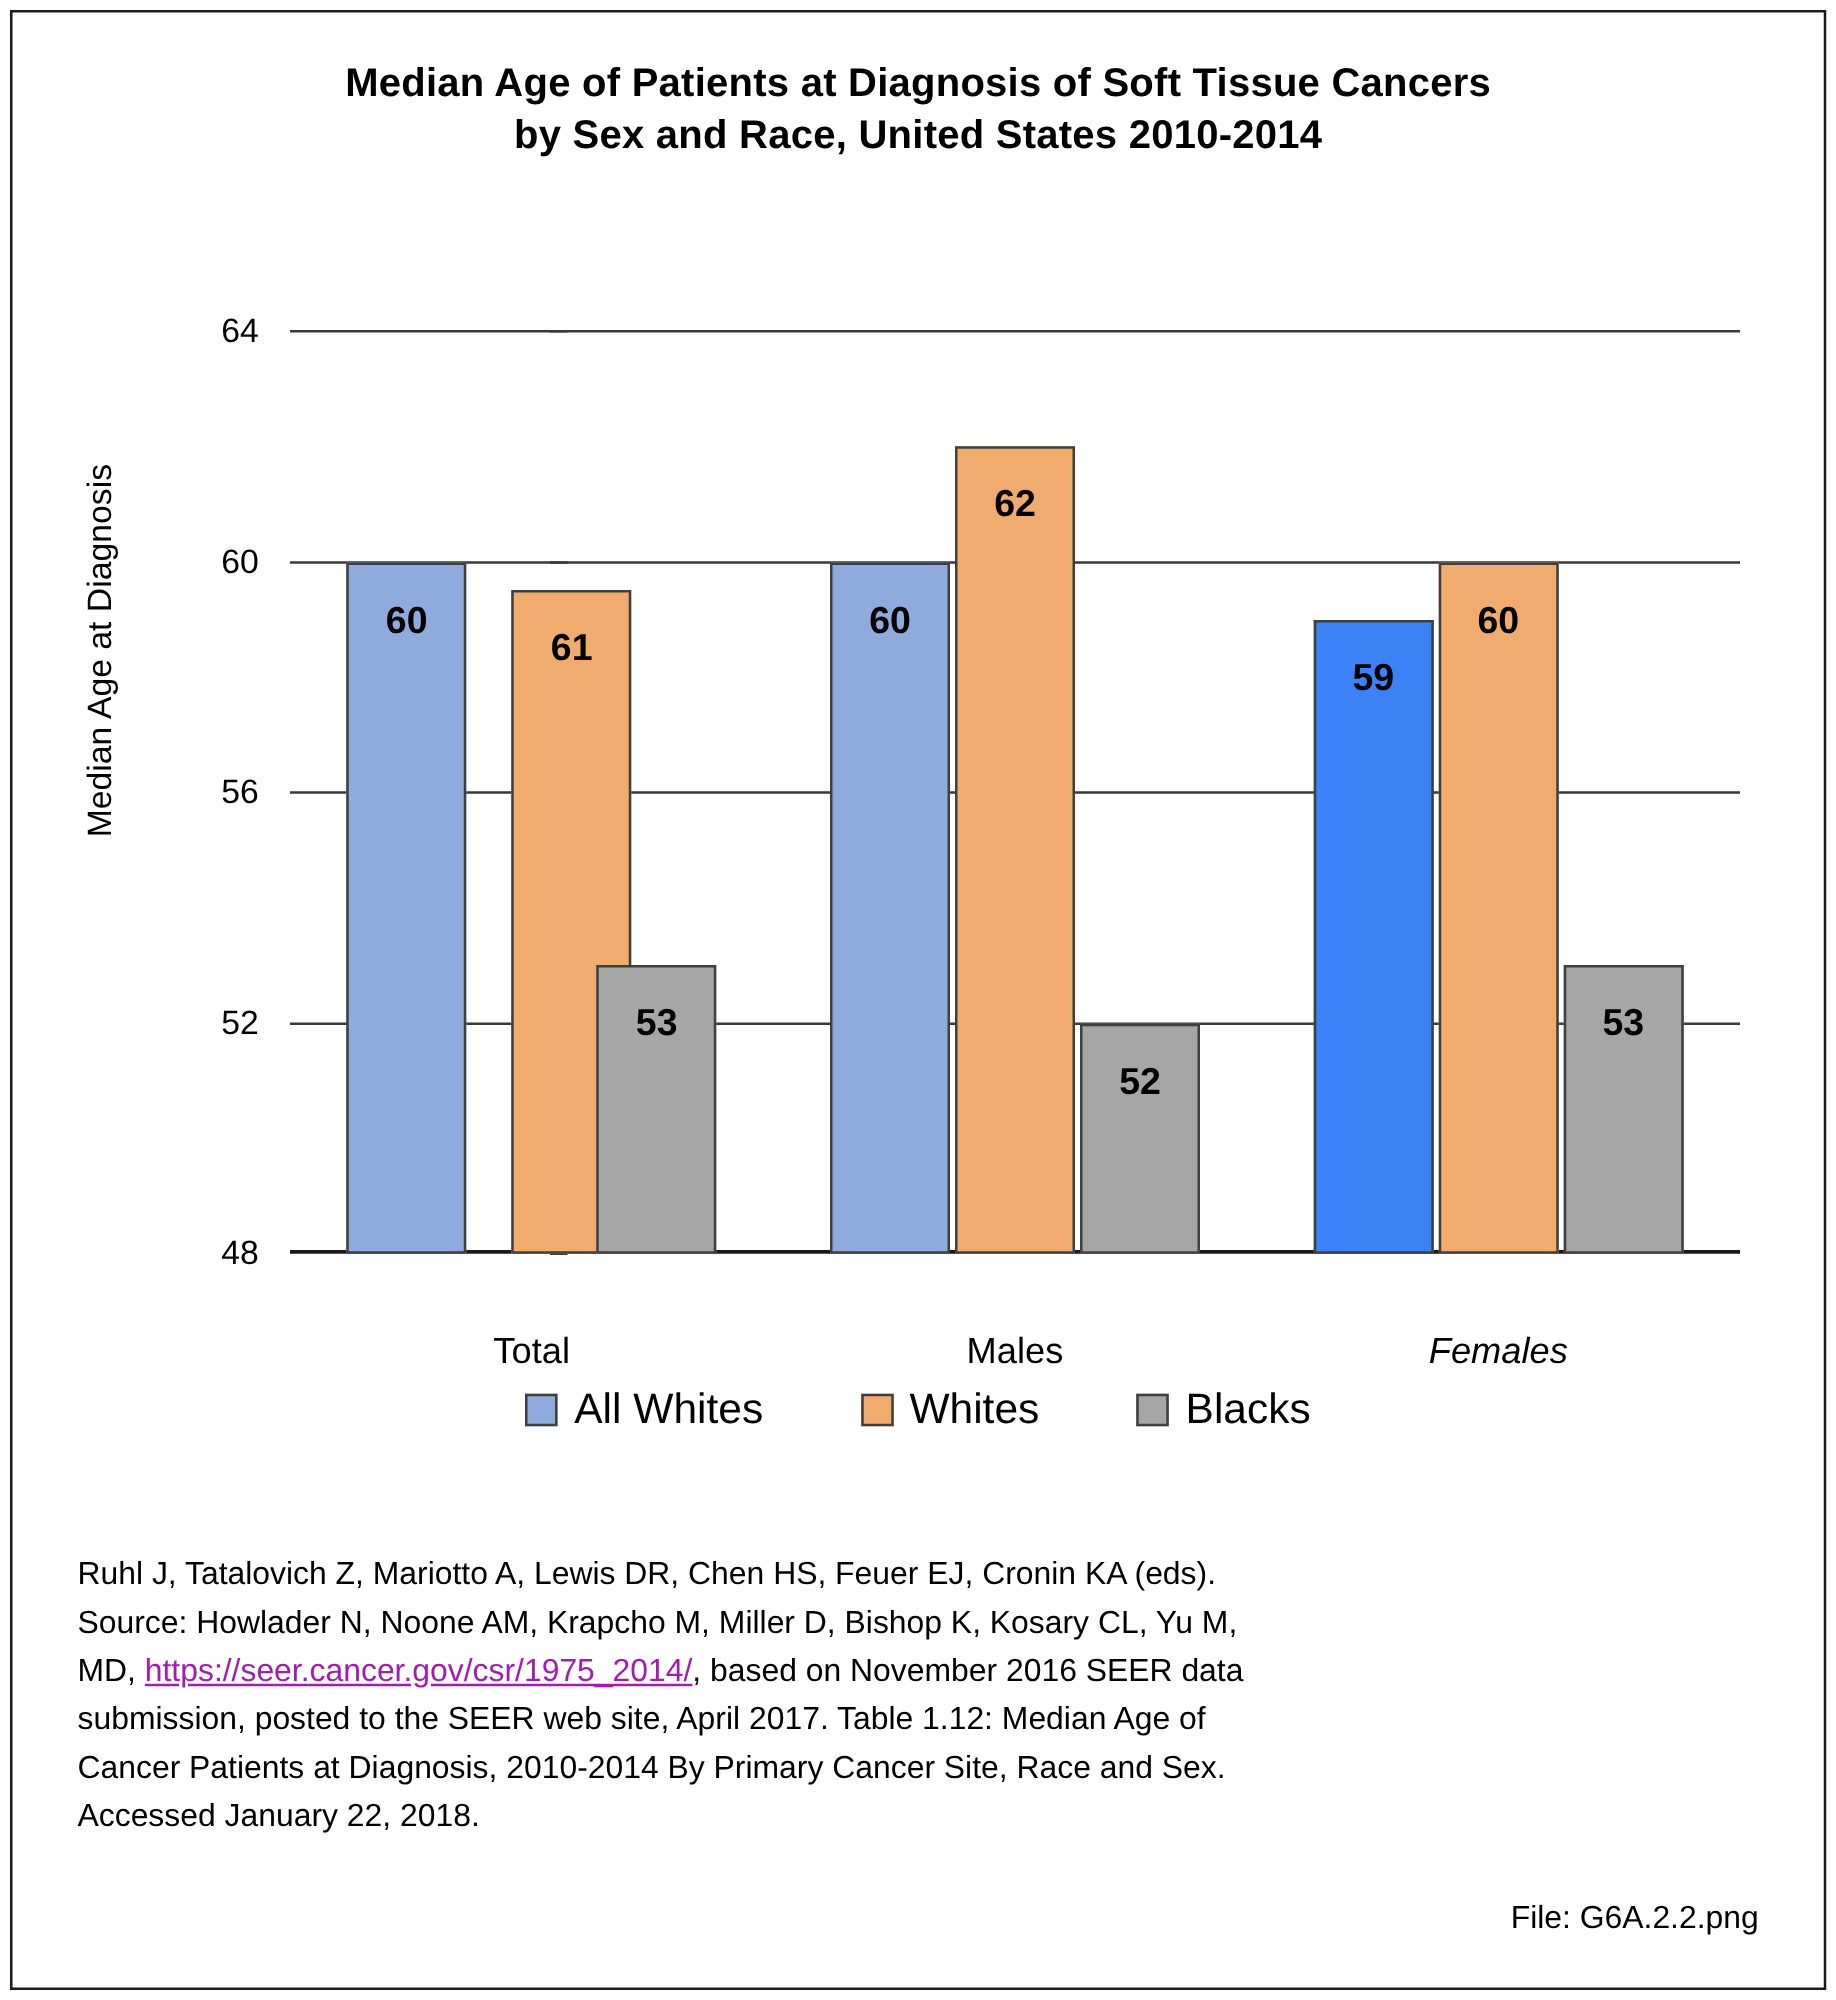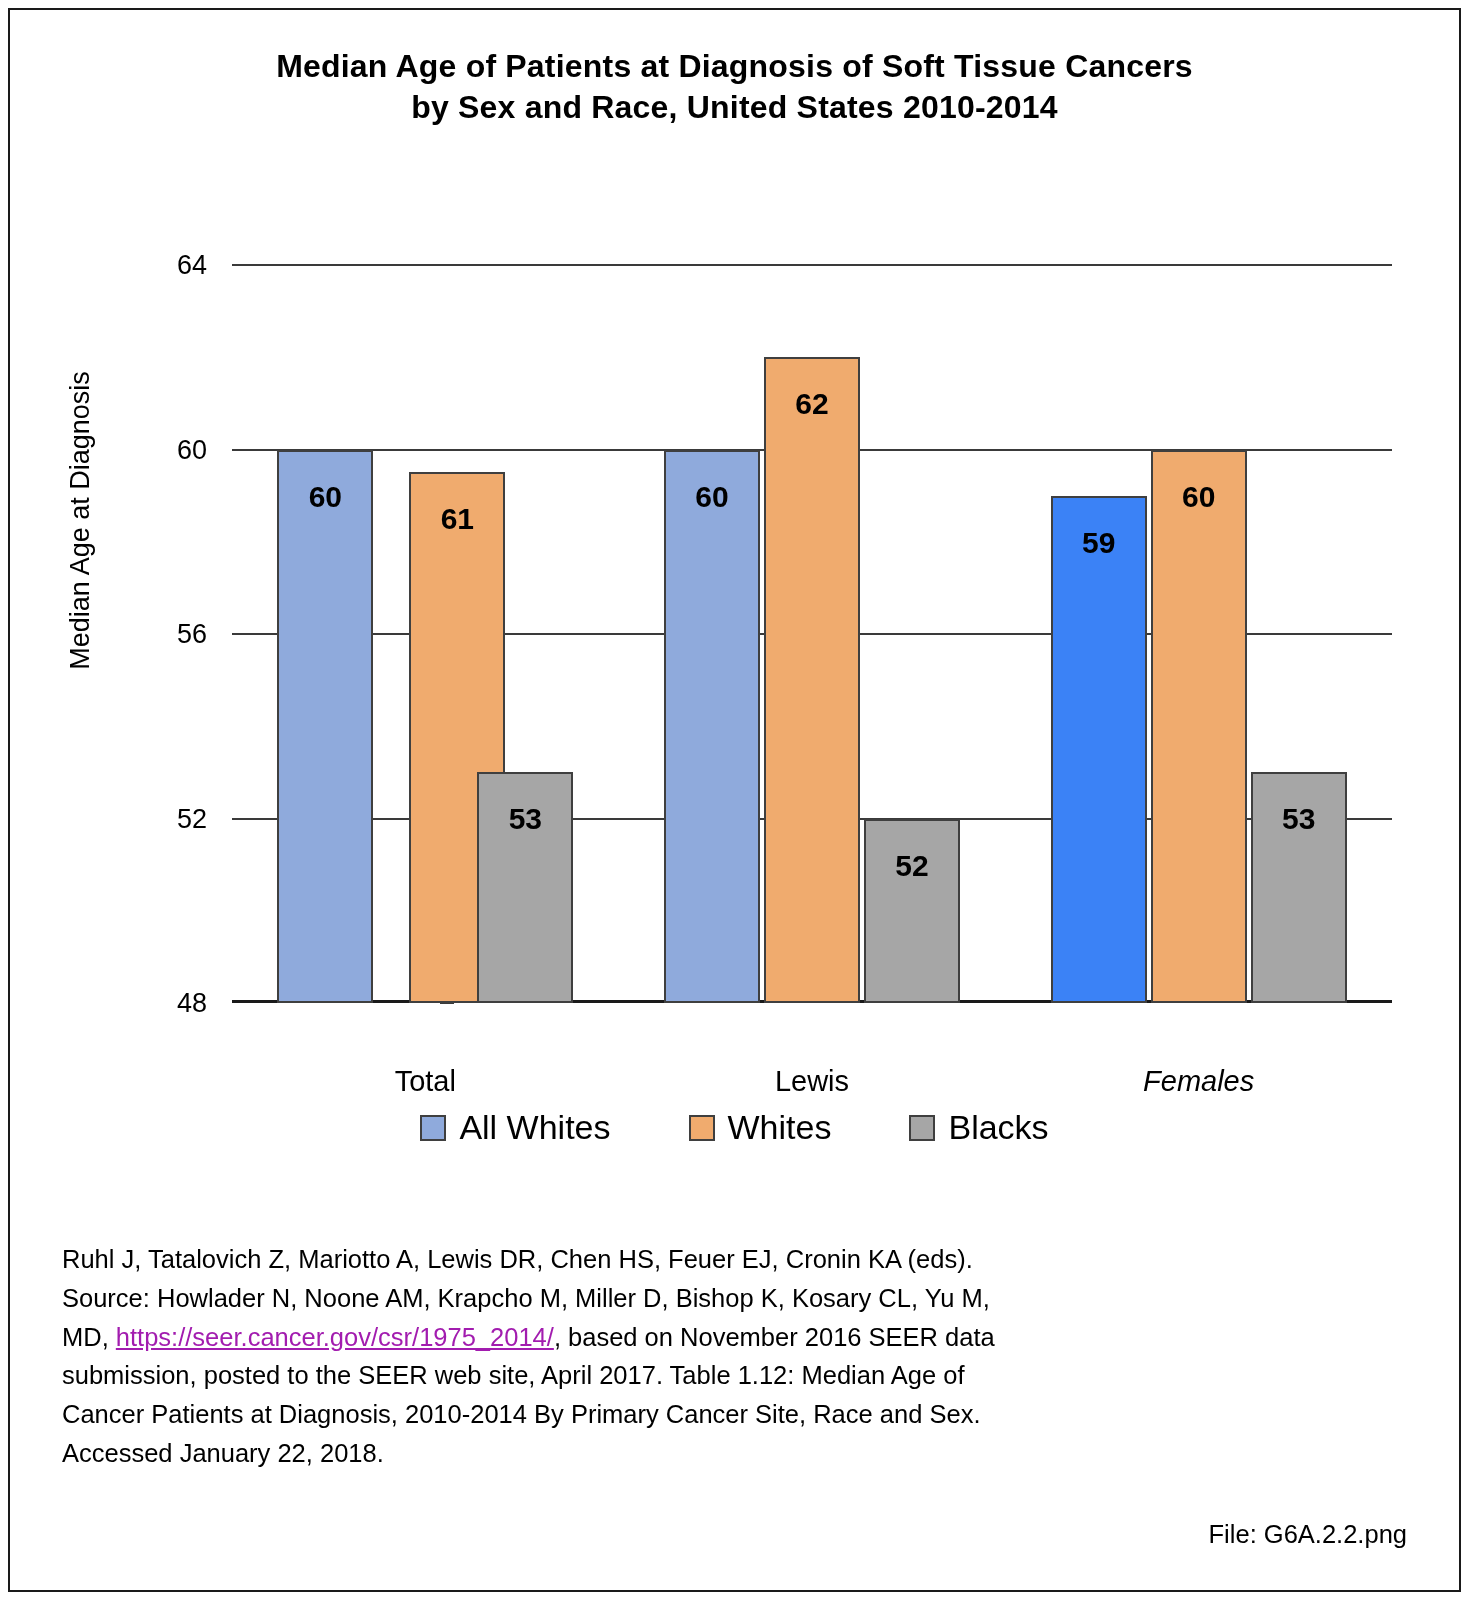--- a/index.html
+++ b/index.html
@@ -196,21 +196,21 @@
         <div class="group-label" style="left: 0px; width: 386.667px;">Total</div>
         <div class="bar" style="left: 432px; width: 96px; height: 553.5px; background: rgb(143, 170, 220);">
           <div class="val">60</div>
         </div>
         <div class="bar" style="left: 532px; width: 96px; height: 645.75px; background: rgb(240, 171, 110);">
           <div class="val">62</div>
         </div>
         <div class="bar" style="left: 632px; width: 96px; height: 184.5px; background: rgb(166, 166, 166);">
           <div class="val">52</div>
         </div>
-        <div class="group-label" style="left: 386.667px; width: 386.667px;">Lewis</div>
+        <div class="group-label" style="left: 386.667px; width: 386.667px;">Males</div>
         <div class="bar" style="left: 818.667px; width: 96px; height: 507.375px; background: #3b82f6;">
           <div class="val">59</div>
         </div>
         <div class="bar" style="left: 918.667px; width: 96px; height: 553.5px; background: rgb(240, 171, 110);">
           <div class="val">60</div>
         </div>
         <div class="bar" style="left: 1018.67px; width: 96px; height: 230.625px; background: rgb(166, 166, 166);">
           <div class="val">53</div>
         </div>
         <div class="group-label" style="left: 773.333px; width: 386.667px; font-style: italic;">Females</div>

